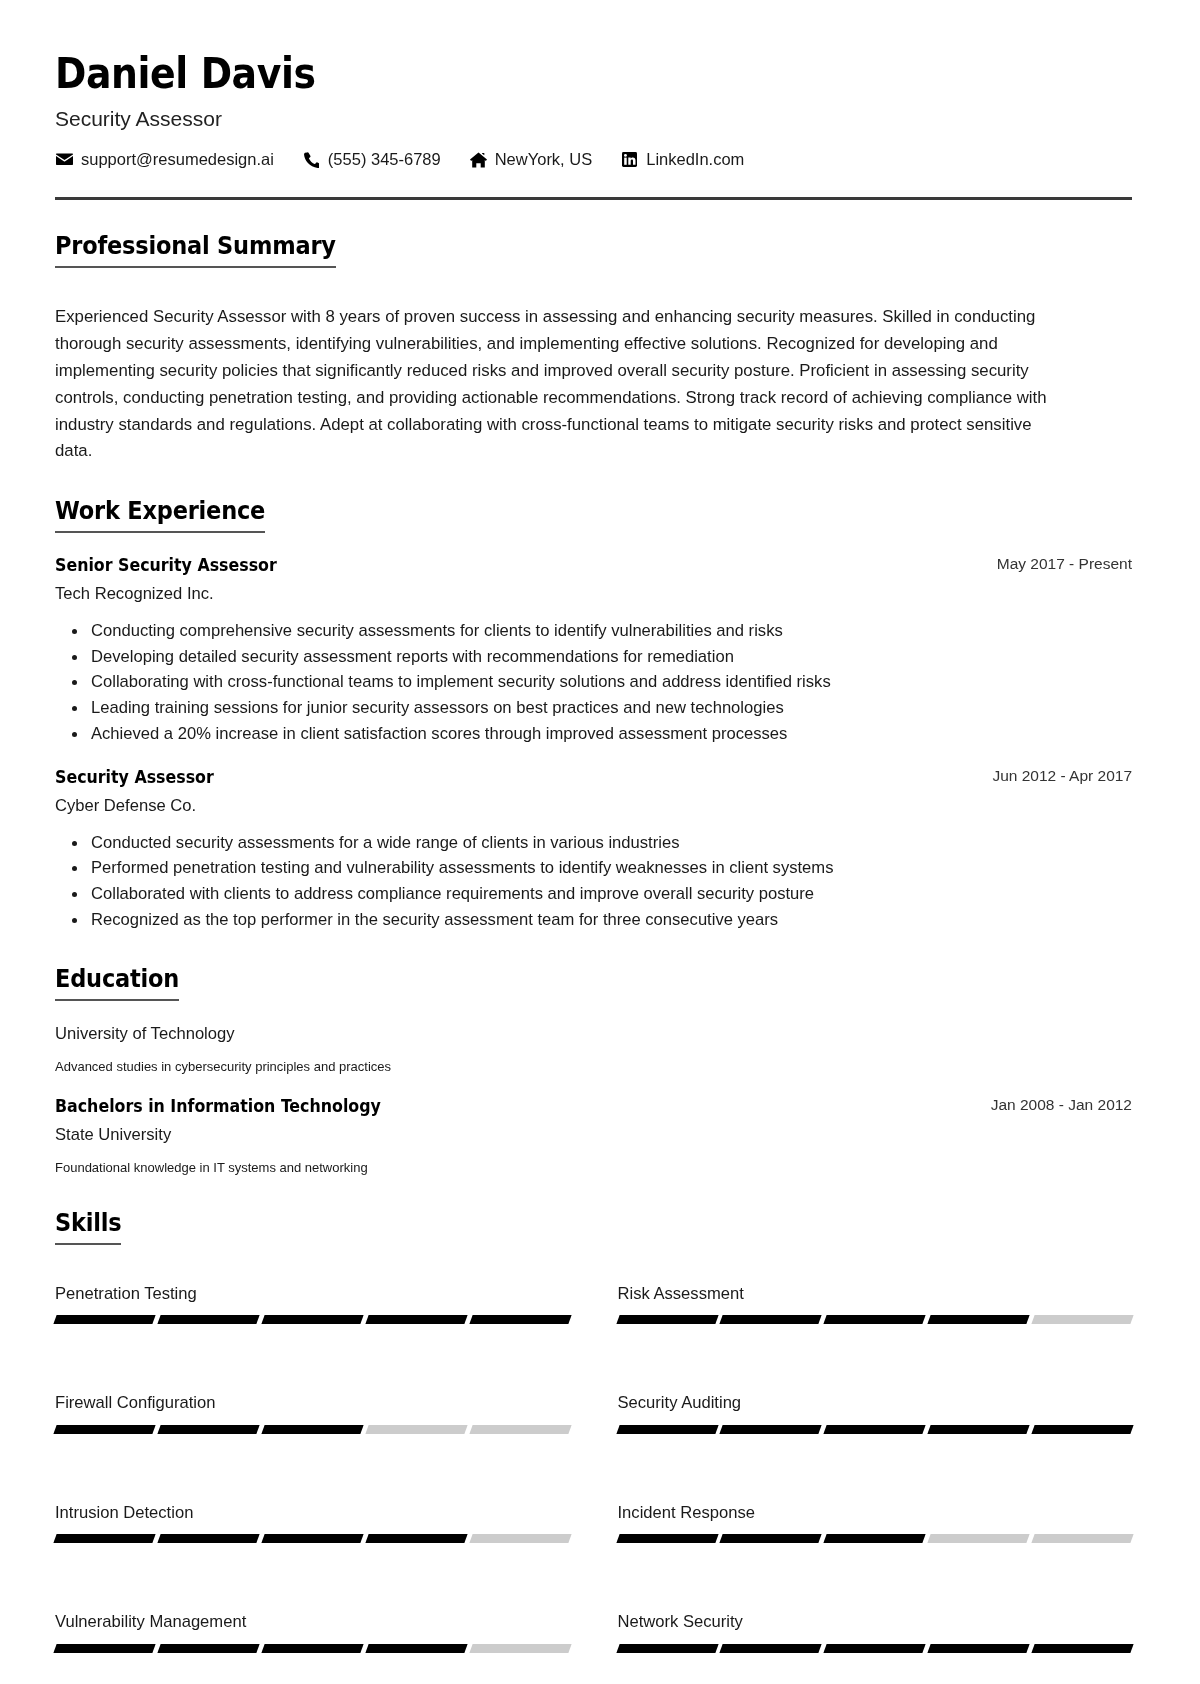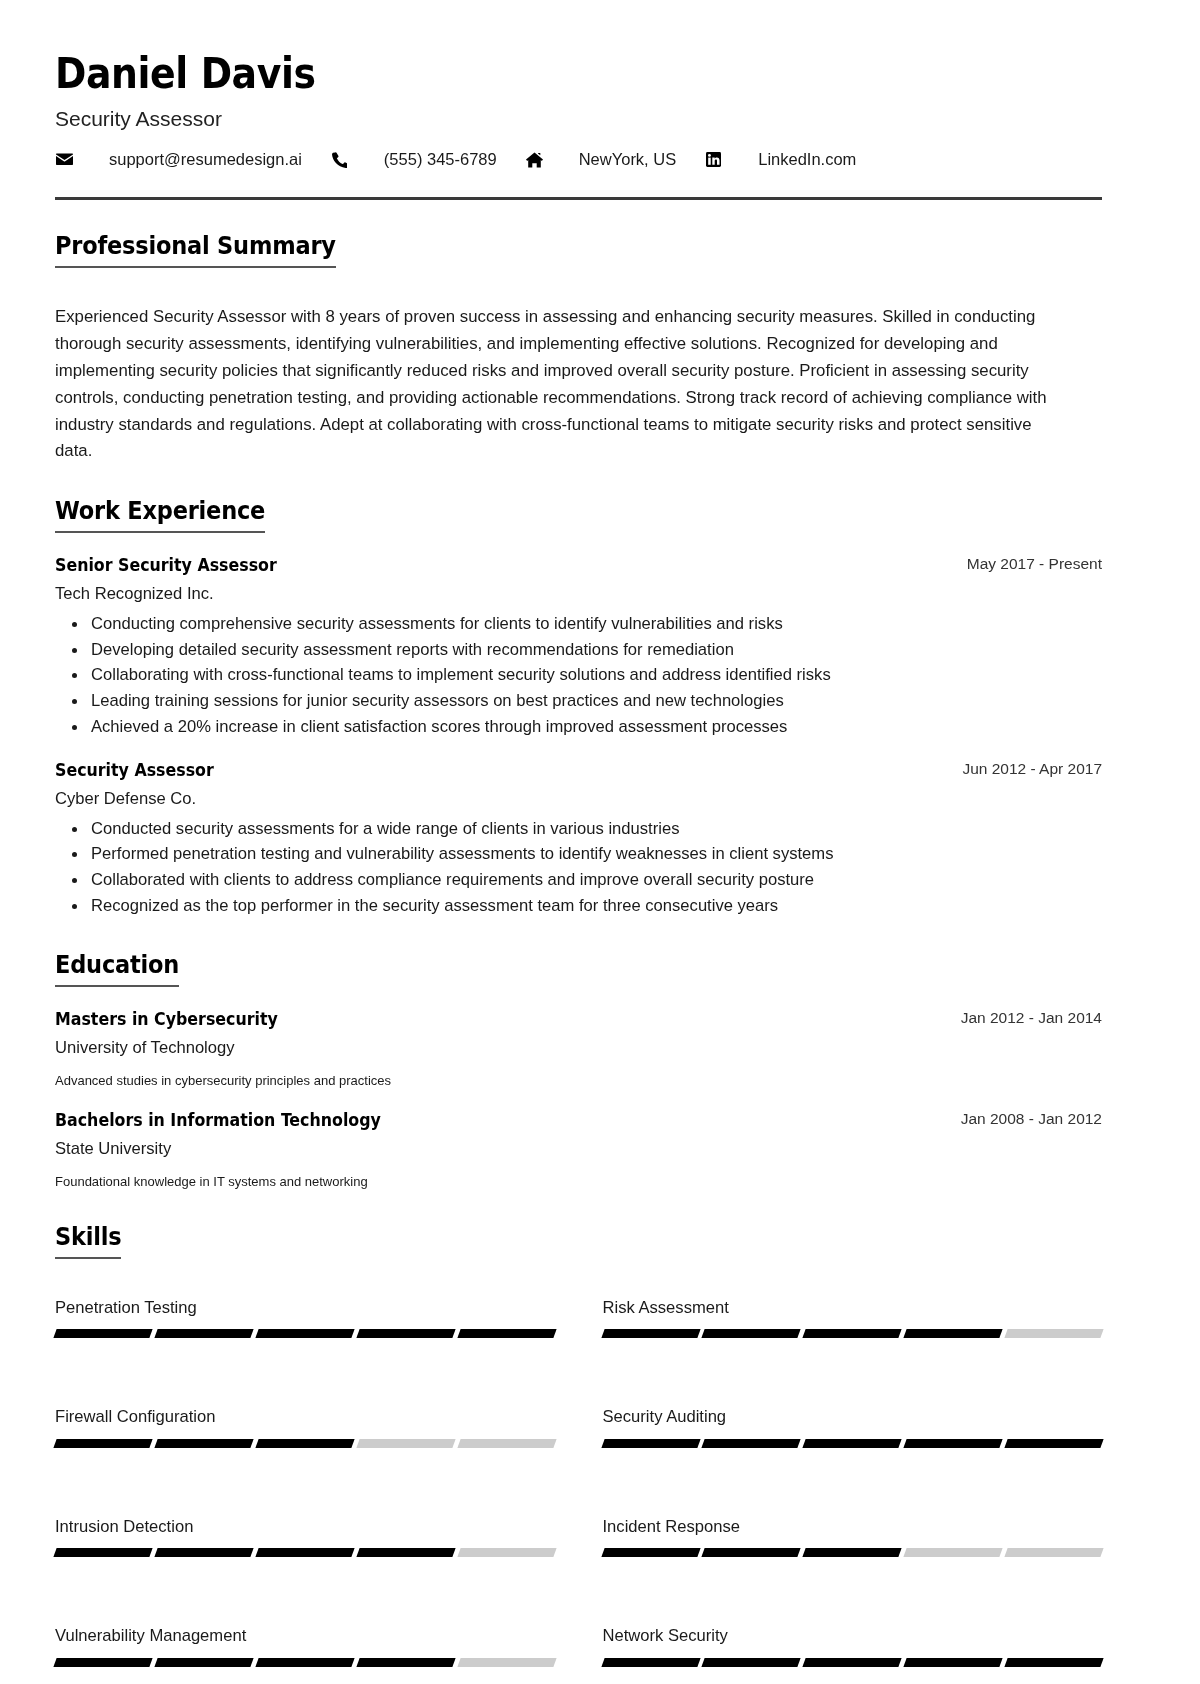--- a/index.html
+++ b/index.html
@@ -13,21 +13,21 @@
   body {
     font-family: "Liberation Sans", sans-serif;
     color: #1a1a1a;
     overflow: hidden;
   }
 
   .page {
     position: relative;
     width: 1200px;
     height: 1684px;
-    padding: 44px 98px 0 55px;
+    padding: 44px 68px 0 55px;
   }
 
   
   .name {
     font-family: "DejaVu Sans Condensed", "Liberation Sans Narrow", "Liberation Sans", sans-serif;
     font-size: 42px;
     font-weight: 700;
     letter-spacing: -0.4px;
     line-height: 1.12;
     color: #000;
@@ -50,21 +50,20 @@
     gap: 0;
   }
 
   .contact-item {
     display: flex;
     align-items: center;
     font-size: 16.5px;
     color: #1a1a1a;
     margin-right: 28px;
     white-space: nowrap;
-    gap: 28px;
   }
 
   .contact-item .ci-icon {
     display: inline-flex;
     align-items: center;
     justify-content: center;
     width: 19px;
     height: 17px;
     margin-right: 7px;
     flex: none;
@@ -138,21 +137,21 @@
   }
 
   .entry-desc {
     font-size: 13px;
     color: #1a1a1a;
     margin-top: 14px;
     line-height: 1.35;
   }
 
   .bullets {
-    margin-top: 6px;
+    margin-top: 13px;
     padding-left: 36px;
     list-style: none;
   }
 
   .bullets li {
     position: relative;
     font-size: 16.6px;
     line-height: 1.56;
     color: #1a1a1a;
     padding-left: 0;
@@ -302,24 +301,20 @@
         <li>Collaborated with clients to address compliance requirements and improve overall security posture</li>
         <li>Recognized as the top performer in the security assessment team for three consecutive years</li>
       </ul>
     </div>
   </section>
 
   <section class="section">
     <h2 class="section-title">Education</h2>
 
     <div class="entry">
-      <div class="entry-head">
-        <span class="entry-role">Masters in Cybersecurity</span>
-        <span class="entry-date">Jan 2012 - Jan 2014</span>
-      </div>
       <div class="entry-org">University of Technology</div>
       <div class="entry-desc">Advanced studies in cybersecurity principles and practices</div>
     </div>
 
     <div class="entry">
       <div class="entry-head">
         <span class="entry-role">Bachelors in Information Technology</span>
         <span class="entry-date">Jan 2008 - Jan 2012</span>
       </div>
       <div class="entry-org">State University</div>

